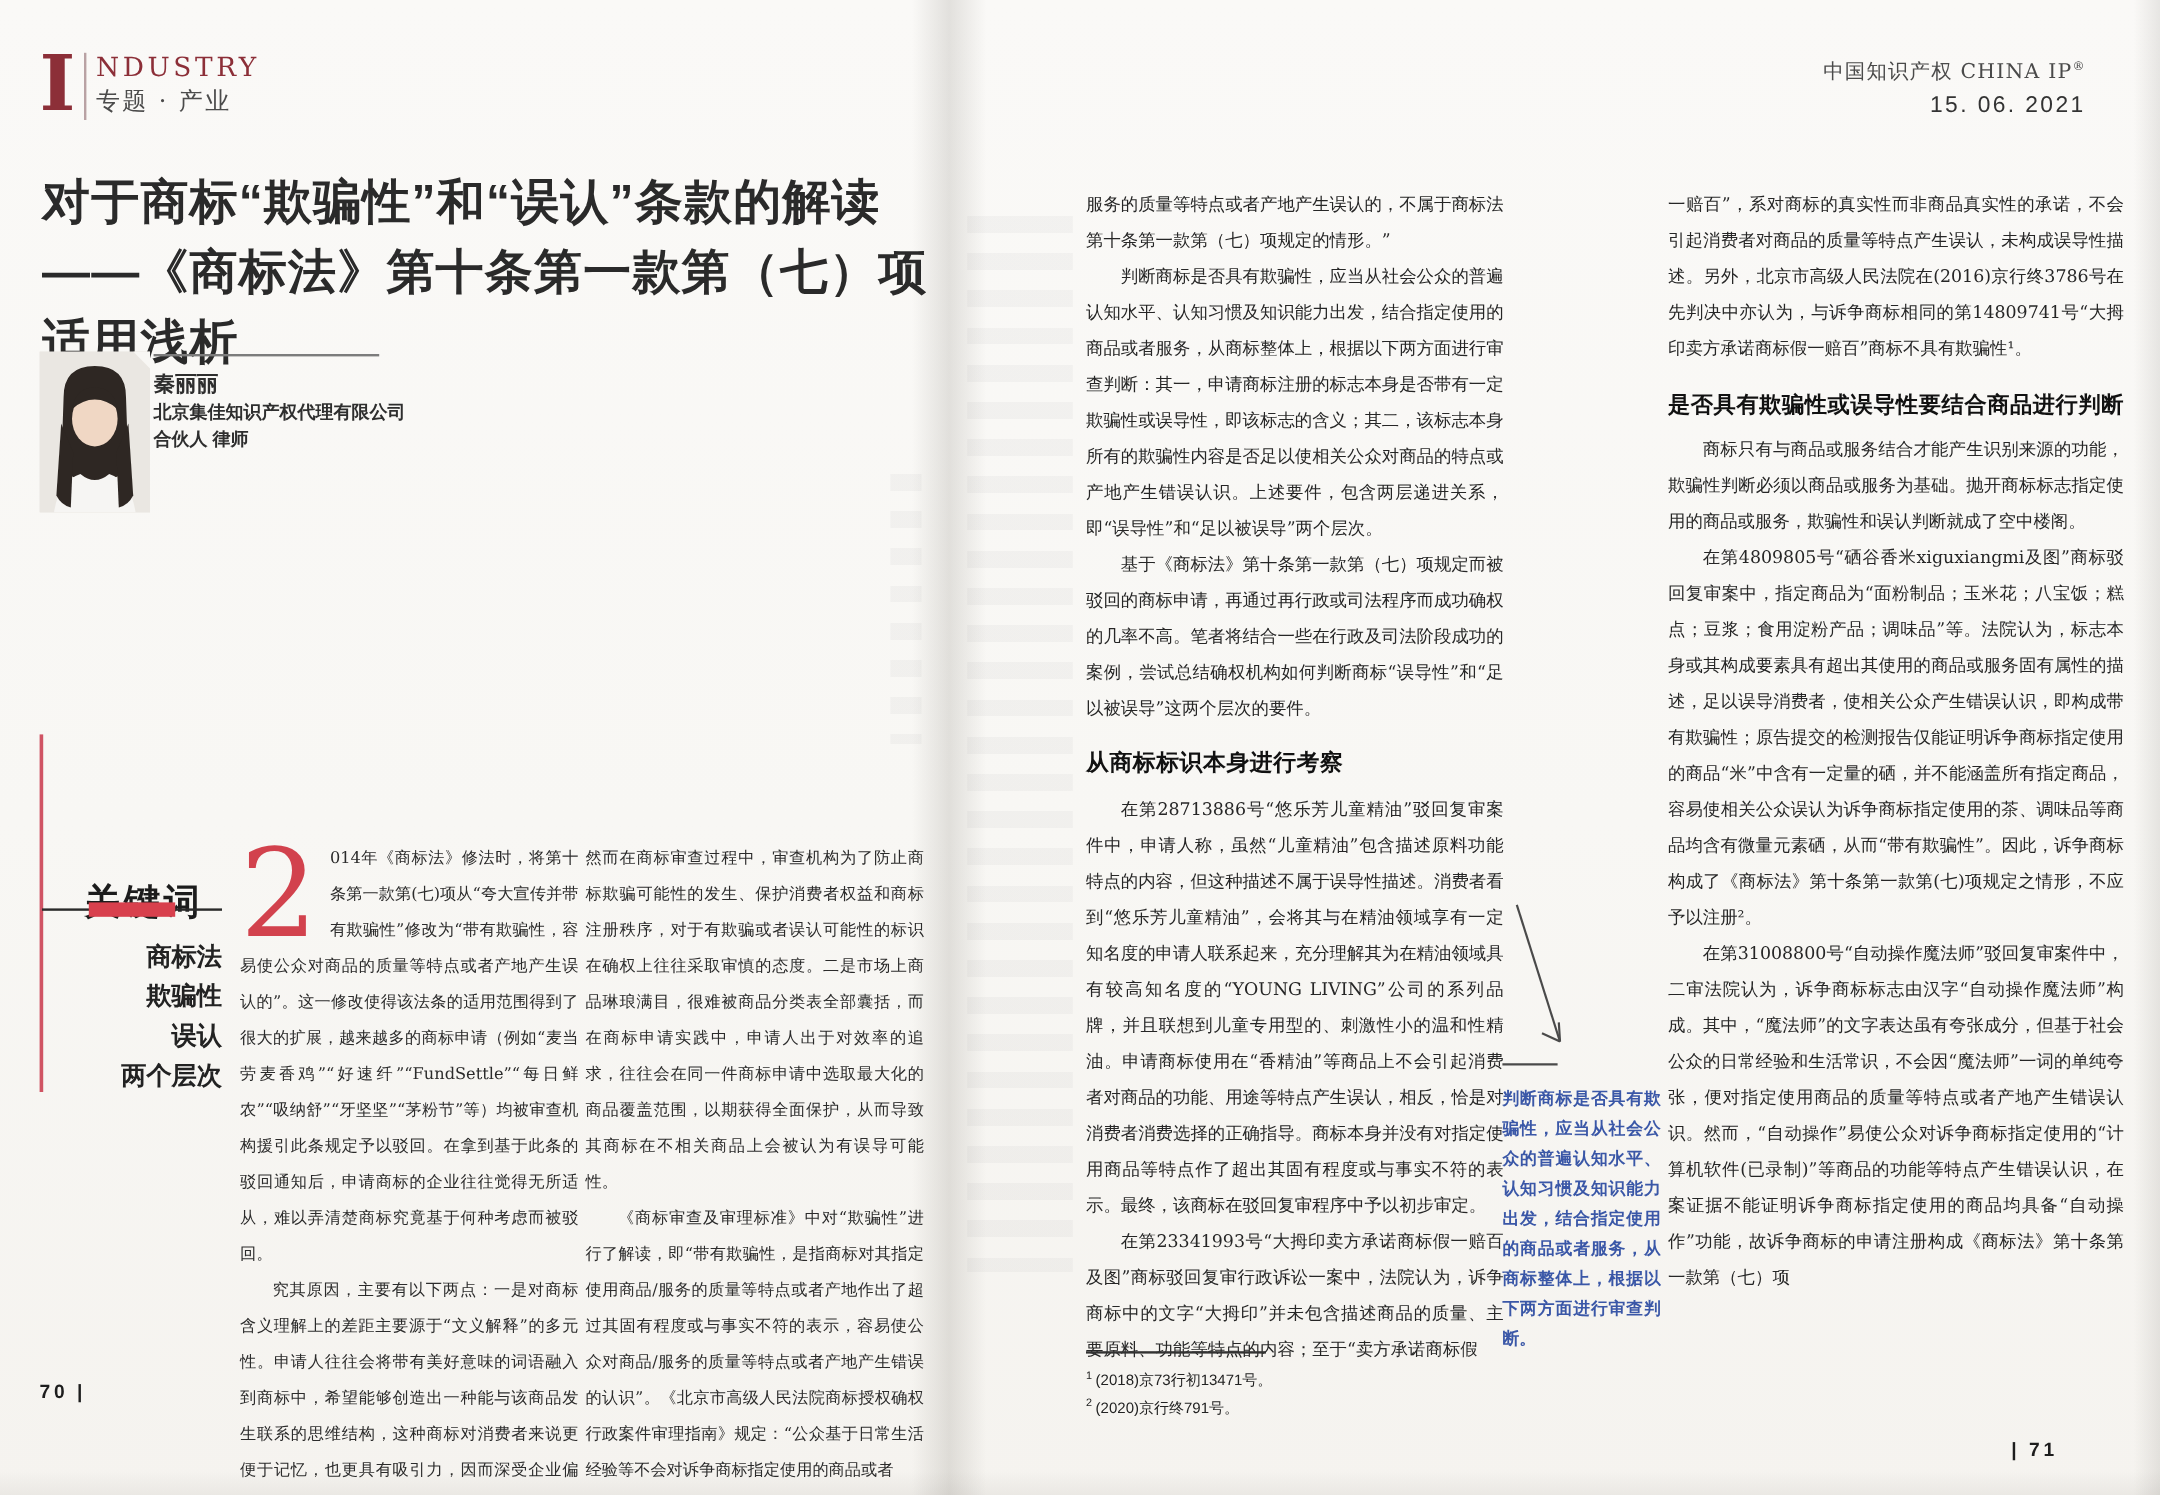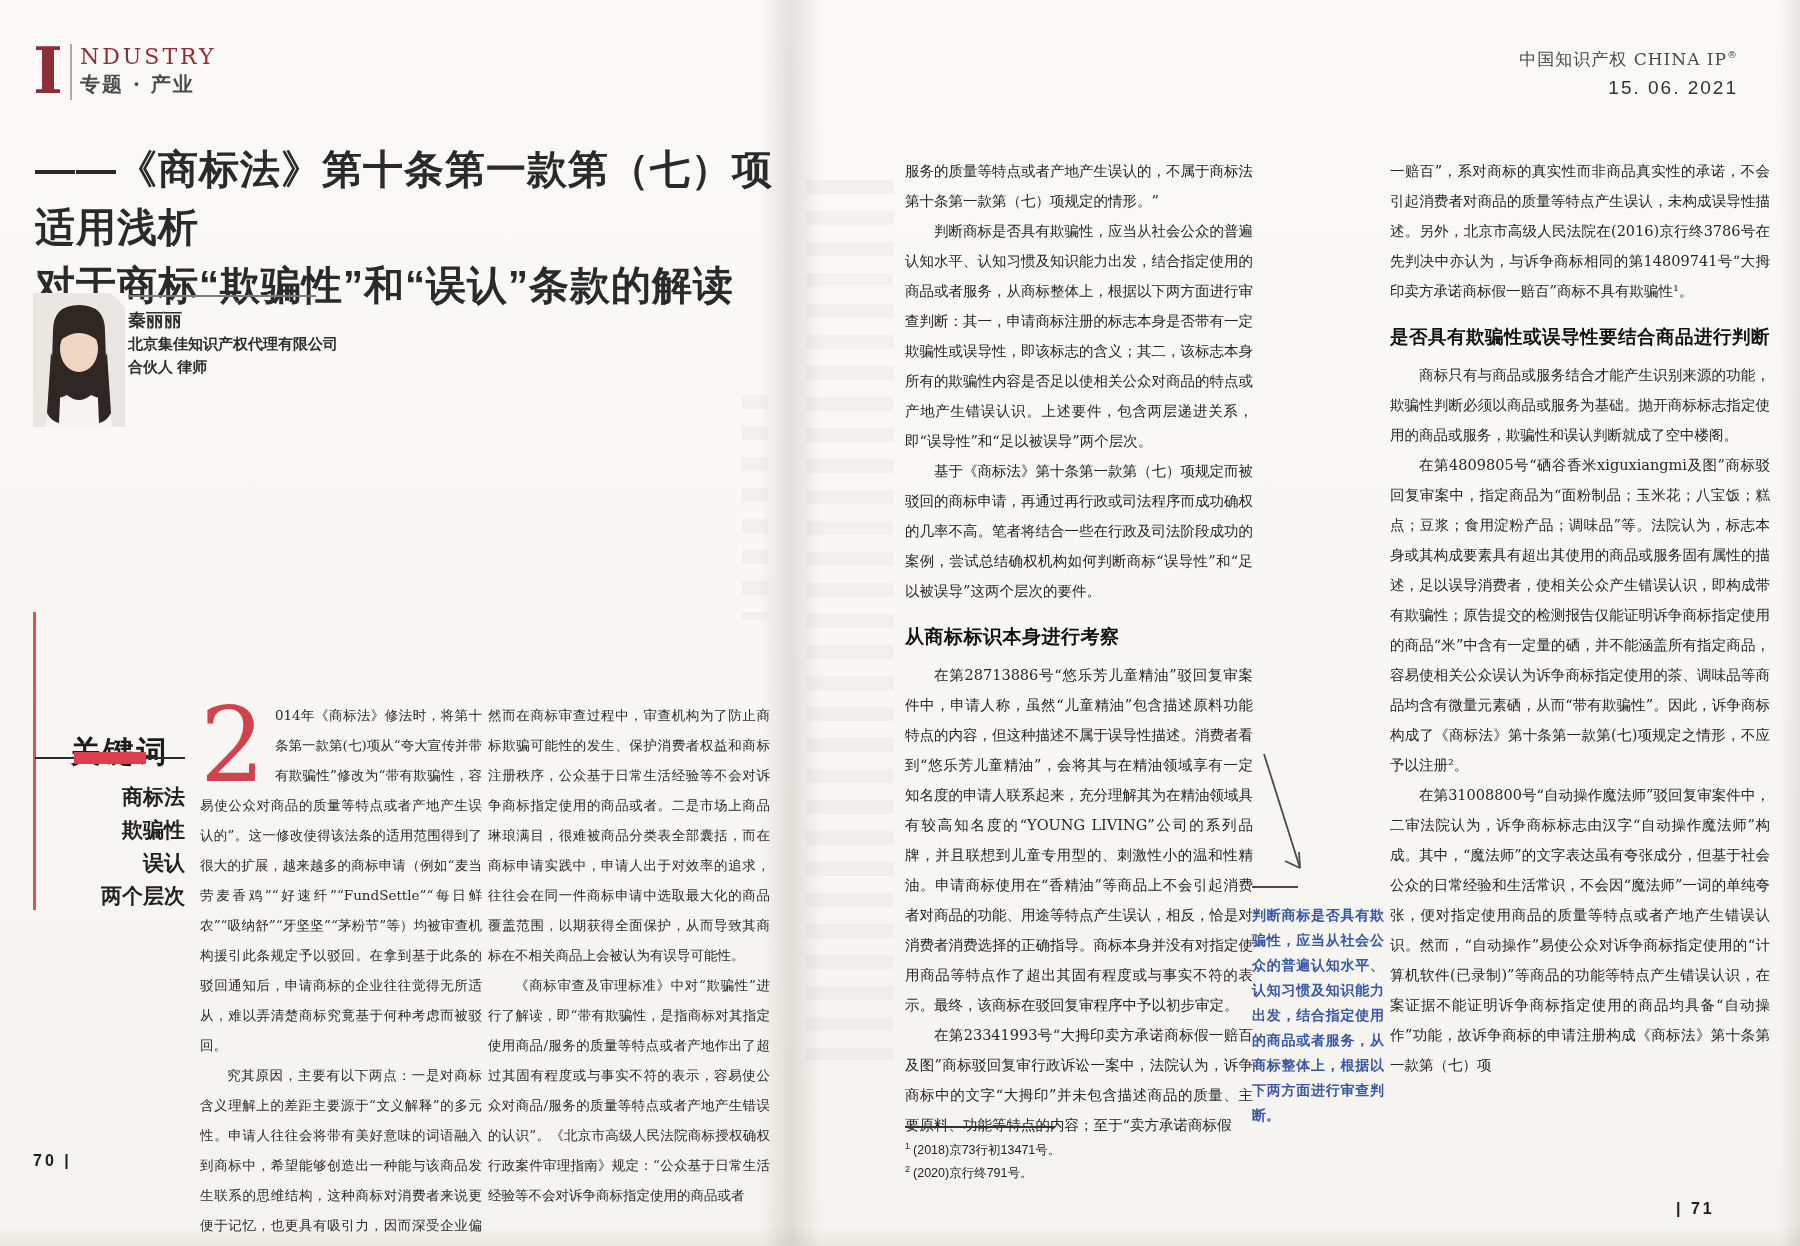--- a/index.html
+++ b/index.html
@@ -8,21 +8,21 @@
   .spread { position:relative; width:1800px; height:1246px; overflow:hidden;
             background:linear-gradient(180deg,#faf9f7 0%,#f8f7f4 55%,#f5f3ef 100%); }
   .abs { position:absolute; }
   .sans { font-family:"Liberation Sans","DejaVu Sans",sans-serif; }
 
   
   .hdr-left { left:33px; top:42px; display:flex; align-items:flex-start; }
   .brand-initial { font-size:64px; line-height:58px; font-weight:700; color:#8c2f38; }
   .hdr-divider { width:2px; height:56px; background:#b9a2a4; margin:2px 8px 0 7px; }
   .brand-word { font-size:22px; letter-spacing:3px; color:#8c2f38; line-height:26px; margin-top:2px; }
-  .brand-sub { font-size:20px; letter-spacing:2px; color:#4b4b4b; line-height:28px;font-weight:bold; }
+  .brand-sub { font-size:20px; letter-spacing:2px; color:#4b4b4b; line-height:28px; }
   .hdr-right { right:62px; top:48px; text-align:right; color:#4a4a4a; }
   .hdr-brand { font-size:17px; letter-spacing:1px; }
   .hdr-brand sup { font-size:10px; }
   .hdr-date { font-size:19px; letter-spacing:2px; color:#333; margin-top:6px; }
 
   
   .title-block { left:35px; top:140px; width:745px; color:#2a2a2a;
                  font-weight:800; font-size:40px; line-height:58px; letter-spacing:1px; }
 
   
@@ -102,22 +102,22 @@
       <div class="brand-sub">专题 · 产业</div>
     </div>
   </div>
 
   <div class="abs hdr-right">
     <div class="hdr-brand"><span>中国知识产权 CHINA IP</span><sup>®</sup></div>
     <div class="hdr-date sans">15. 06. 2021</div>
   </div>
 
   <div class="abs title-block sans">
+    <div>对于商标“欺骗性”和“误认”条款的解读</div>
     <div>——《商标法》第十条第一款第（七）项适用浅析</div>
-    <div>对于商标“欺骗性”和“误认”条款的解读</div>
   </div>
 
   <div class="abs avatar-box">
     <svg width="92" height="134" viewBox="0 0 92 134">
       <rect x="0" y="0" width="92" height="134" fill="#eae7e2"></rect>
       <polygon points="78,0 92,0 92,14" fill="#f8f7f4"></polygon>
       <path d="M20 38 Q20 12 46 12 Q72 12 72 38 L74 96 Q66 108 46 108 Q26 108 18 96 Z" fill="#2e2723"></path>
       <ellipse cx="46" cy="56" rx="19" ry="23" fill="#f0d7c4"></ellipse>
       <path d="M27 48 Q30 30 46 30 Q62 30 65 48 Q56 40 46 40 Q36 40 27 48" fill="#2e2723"></path>
       <path d="M12 134 Q16 108 34 102 Q46 112 58 102 Q76 108 80 134 Z" fill="#f6f5f3"></path>
@@ -146,21 +146,21 @@
   </div>
 
   <div class="abs lcol" style="left:200px; top:700px;">
     <div>
       <span class="dropcap">2</span><span>014年《商标法》修法时，将第十条第一款第(七)项从“夸大宣传并带有欺骗性”修改为“带有欺骗性，容易使公众对商品的质量等特点或者产地产生误认的”。这一修改使得该法条的适用范围得到了很大的扩展，越来越多的商标申请（例如“麦当劳麦香鸡”“好速纤”“FundSettle”“每日鲜农”“吸纳舒”“牙坚坚”“茅粉节”等）均被审查机构援引此条规定予以驳回。在拿到基于此条的驳回通知后，申请商标的企业往往觉得无所适从，难以弄清楚商标究竟基于何种考虑而被驳回。</span>
     </div>
     <p class="indent">究其原因，主要有以下两点：一是对商标含义理解上的差距主要源于“文义解释”的多元性。申请人往往会将带有美好意味的词语融入到商标中，希望能够创造出一种能与该商品发生联系的思维结构，这种商标对消费者来说更便于记忆，也更具有吸引力，因而深受企业偏爱。</p>
   </div>
 
   <div class="abs lcol" style="left:488px; top:700px;">
-    <p>然而在商标审查过程中，审查机构为了防止商标欺骗可能性的发生、保护消费者权益和商标注册秩序，公众基于日常生活经验等不会对诉争商标指定使用的商品或者。二是市场上商品琳琅满目，很难被商品分类表全部囊括，而在商标申请实践中，申请人出于对效率的追求，往往会在同一件商标申请中选取最大化的商品覆盖范围，以期获得全面保护，从而导致其商标在不相关商品上会被认为有误导可能性。</p>
+    <p>然而在商标审查过程中，审查机构为了防止商标欺骗可能性的发生、保护消费者权益和商标注册秩序，对于有欺骗或者误认可能性的标识在确权上往往采取审慎的态度。二是市场上商品琳琅满目，很难被商品分类表全部囊括，而在商标申请实践中，申请人出于对效率的追求，往往会在同一件商标申请中选取最大化的商品覆盖范围，以期获得全面保护，从而导致其商标在不相关商品上会被认为有误导可能性。</p>
     <p class="indent">《商标审查及审理标准》中对“欺骗性”进行了解读，即“带有欺骗性，是指商标对其指定使用商品/服务的质量等特点或者产地作出了超过其固有程度或与事实不符的表示，容易使公众对商品/服务的质量等特点或者产地产生错误的认识”。《北京市高级人民法院商标授权确权行政案件审理指南》规定：“公众基于日常生活经验等不会对诉争商标指定使用的商品或者</p>
   </div>
 
   <div class="abs rcol" style="left:905px; top:156px;">
     <p>服务的质量等特点或者产地产生误认的，不属于商标法第十条第一款第（七）项规定的情形。”</p>
     <p class="indent">判断商标是否具有欺骗性，应当从社会公众的普遍认知水平、认知习惯及知识能力出发，结合指定使用的商品或者服务，从商标整体上，根据以下两方面进行审查判断：其一，申请商标注册的标志本身是否带有一定欺骗性或误导性，即该标志的含义；其二，该标志本身所有的欺骗性内容是否足以使相关公众对商品的特点或产地产生错误认识。上述要件，包含两层递进关系，即“误导性”和“足以被误导”两个层次。</p>
     <p class="indent">基于《商标法》第十条第一款第（七）项规定而被驳回的商标申请，再通过再行政或司法程序而成功确权的几率不高。笔者将结合一些在行政及司法阶段成功的案例，尝试总结确权机构如何判断商标“误导性”和“足以被误导”这两个层次的要件。</p>
     <h3 class="section">从商标标识本身进行考察</h3>
     <p class="indent">在第28713886号“悠乐芳儿童精油”驳回复审案件中，申请人称，虽然“儿童精油”包含描述原料功能特点的内容，但这种描述不属于误导性描述。消费者看到“悠乐芳儿童精油”，会将其与在精油领域享有一定知名度的申请人联系起来，充分理解其为在精油领域具有较高知名度的“YOUNG LIVING”公司的系列品牌，并且联想到儿童专用型的、刺激性小的温和性精油。申请商标使用在“香精油”等商品上不会引起消费者对商品的功能、用途等特点产生误认，相反，恰是对消费者消费选择的正确指导。商标本身并没有对指定使用商品等特点作了超出其固有程度或与事实不符的表示。最终，该商标在驳回复审程序中予以初步审定。</p>
     <p class="indent">在第23341993号“大拇印卖方承诺商标假一赔百及图”商标驳回复审行政诉讼一案中，法院认为，诉争商标中的文字“大拇印”并未包含描述商品的质量、主要原料、功能等特点的内容；至于“卖方承诺商标假</p>

